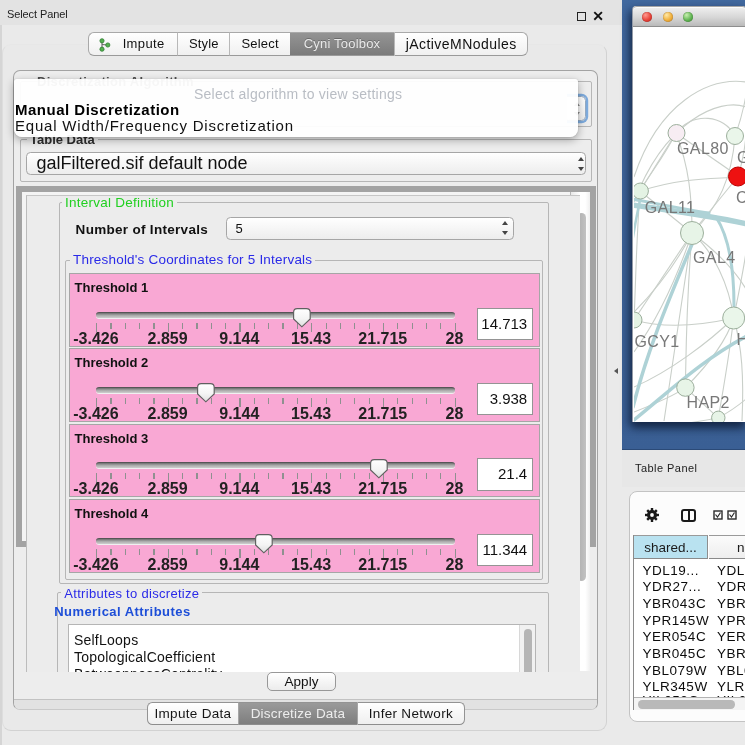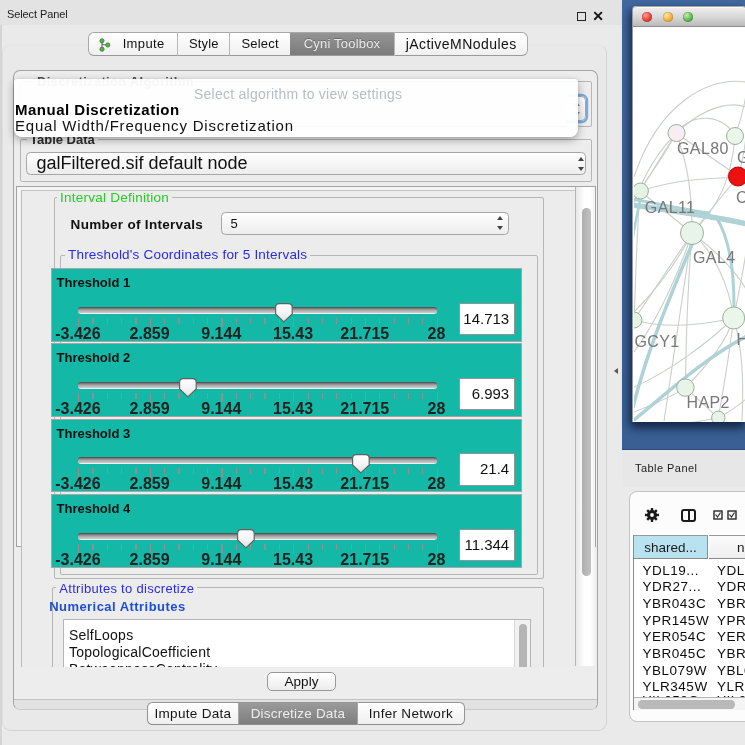--- a/index.html
+++ b/index.html
@@ -24,26 +24,26 @@
 .gbox{position:absolute;border:1px solid #b6b6b6;border-radius:2px}
 .gtitle{position:absolute;background:#ededed;padding:0 3px;white-space:nowrap}
 
 .combo{position:absolute;height:25px;background:linear-gradient(#ffffff,#f4f4f4 60%,#ededed);border:1px solid #a6a6a6;border-radius:4.5px;font-size:18px;color:#111;line-height:23px;padding-left:9px;white-space:nowrap}
 .arrows{position:absolute;width:9px;height:14px}
 .arrows:before{content:"";position:absolute;left:1px;top:0;border-left:3.6px solid transparent;border-right:3.6px solid transparent;border-bottom:4.6px solid #444}
 .arrows:after{content:"";position:absolute;left:1px;bottom:0;border-left:3.6px solid transparent;border-right:3.6px solid transparent;border-top:4.6px solid #444}
 .arrows.dim:before{border-bottom-color:#8a8a8a}
 .arrows.dim:after{border-top-color:#8a8a8a}
 
-#spane{left:15.5px;top:185.5px;width:580.5px;height:361px;border:1px solid #a3a3a3;background:#f4f4f4}
+#spane{left:15.5px;top:185.5px;width:580.5px;height:361px;border:6px solid #a3a3a3;background:#f4f4f4}
 #spcontent{position:absolute;left:4px;top:3px;width:554px;height:477px;background:#ececec;border-left:1px solid #bcbcbc;border-top:1px solid #c6c6c6;overflow:hidden}
 #vsb{position:absolute;right:0;top:0;width:20.5px;height:479.5px;background:linear-gradient(90deg,#e8e8e8,#ffffff 45%,#ffffff 75%,#f0f0f0);border-left:1px solid #b5b5b5}
 #vthumb{position:absolute;left:6px;top:21px;width:9.5px;height:368px;background:linear-gradient(90deg,#aeaeae,#c2c2c2);border-radius:5px}
 
-.thr{position:absolute;left:29px;width:471px;height:73.5px;border:1px solid #a6a6a6;background:#14b8a6}
+.thr{position:absolute;left:42px;width:471px;height:73.5px;border:1px solid #a6a6a6;background:#f9a8d4}
 .thrlab{position:absolute;left:5px;top:6px;font-size:13px;font-weight:bold;color:#111}
 .track{position:absolute;left:26.4px;top:37.5px;width:359.5px;height:6px;border-radius:3px;background:linear-gradient(#6e6e6e,#a8a8a8 45%,#cfcfcf);border-top:1px solid #565656;box-shadow:0 1px 0 #f0f0f0}
 .ticks{position:absolute;left:26.4px;top:48.5px;width:360.5px;height:6px;background:repeating-linear-gradient(90deg,#909090 0 1.2px,transparent 1.2px 14.345px)}
 .ticksM{position:absolute;left:26.4px;top:48.5px;width:360.5px;height:9.5px;background:repeating-linear-gradient(90deg,#909090 0 1.2px,transparent 1.2px 71.725px)}
 .tl{position:absolute;top:55.5px;transform:translateX(-50%);font-size:16px;font-weight:bold;color:#222}
 .thumb{position:absolute;top:34px}
 .vbox{position:absolute;left:407.7px;top:33.5px;width:56px;height:32.5px;background:#fff;border:1px solid #949494;font-size:15px;color:#111;text-align:right;padding-right:5px;line-height:30px}
 
 #numlist{left:41.7px;top:428px;width:467.8px;height:240px;background:#fff;border:1px solid #b5b5b5}
 .li{position:absolute;left:4.7px;font-size:14px;letter-spacing:.25px;color:#111;white-space:nowrap}
@@ -168,21 +168,21 @@
   <svg class="thumb" style="left:127.9px" width="18" height="20" viewBox="0 0 18 20">
     <defs>
               <linearGradient id="tg2" x1="0" y1="0" x2="0" y2="1">
       <stop offset="0" stop-color="#ffffff"></stop>
                 <stop offset="0.55" stop-color="#f4f4f4"></stop>
                 <stop offset="1" stop-color="#dedede"></stop>
     </linearGradient>
             </defs>
     <path d="M 4.2,0.6 H 13.4 Q 17.2,0.6 17.2,4.4 V 11 L 8.85,18.8 L 0.6,11 V 4.4 Q 0.6,0.6 4.2,0.6 Z" fill="url(#tg2)" stroke="#5f5f5f" stroke-width="1.15"></path>
   </svg>
-  <div class="vbox">6.993</div>
+  <div class="vbox">3.938</div>
 </div>
 <div class="thr" style="top:228.0px">
   <div class="thrlab">Threshold 3</div>
   <div class="track"></div>
   <div class="ticks"></div>
   <div class="ticksM"></div>
   <span class="tl" style="left:26.4px">-3.426</span>
           <span class="tl" style="left:98.1px">2.859</span>
           <span class="tl" style="left:169.8px">9.144</span>
           <span class="tl" style="left:241.6px">15.43</span>

